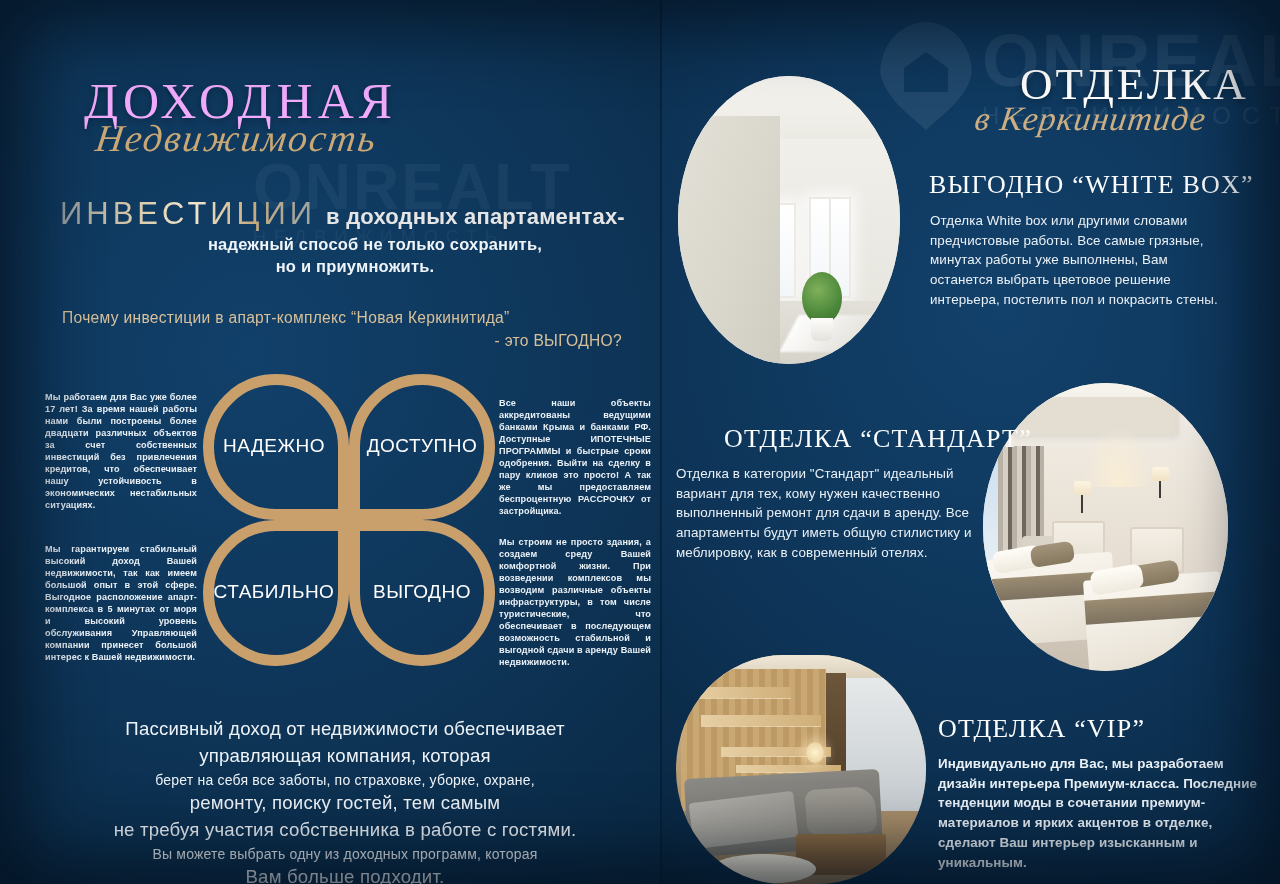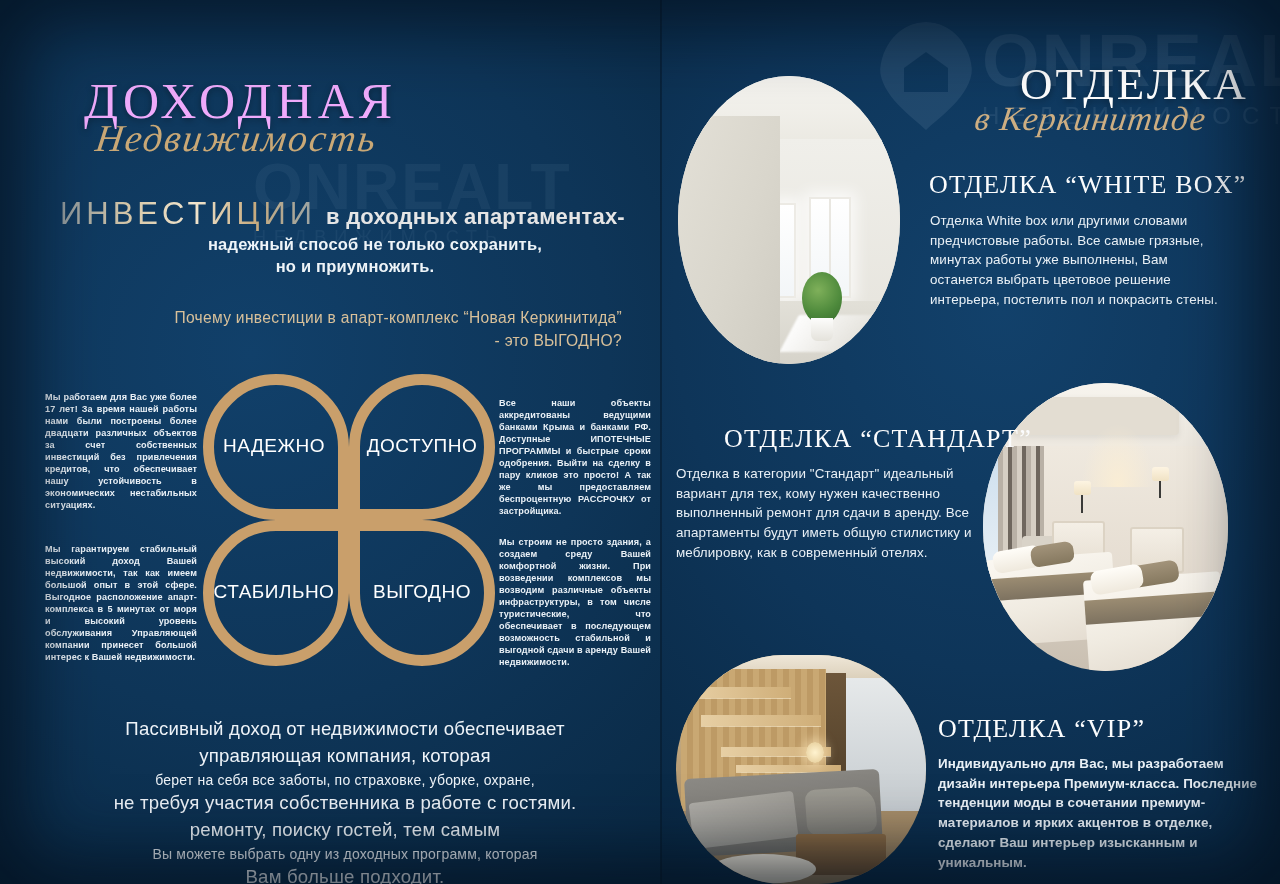--- a/index.html
+++ b/index.html
@@ -104,21 +104,21 @@
     font-size:16.5px; font-weight:700; color:#eef4f8;
     text-align:center; margin-top:3px; letter-spacing:.2px;
   }
   .inv-l2{ padding-left:70px; }
   .inv-l3{ padding-left:30px; }
 
   .why{
     position:absolute; left:62px; top:306px; width:560px;
     color:#d8c09a; font-size:15.6px; letter-spacing:.3px; line-height:1.5;
   }
-  .why .ln1{ text-align:right; }
+  .why .ln1{ text-align:left; }
   .why .ln2{ text-align:right; }
 
   
   .minitext{
     position:absolute;
     font-size:9.1px; line-height:1.32; color:#eaf1f7;
     text-align:justify; text-justify:inter-word; font-weight:700;
     letter-spacing:.1px;
   }
   .mt-tl{ left:45px;  top:391px; width:152px; }
@@ -435,41 +435,41 @@
     <div class="petal-label pl-tl">НАДЕЖНО</div>
     <div class="petal-label pl-tr">ДОСТУПНО</div>
     <div class="petal-label pl-bl">СТАБИЛЬНО</div>
     <div class="petal-label pl-br">ВЫГОДНО</div>
   </div>
 
   <div class="bottom-text">
     <div>Пассивный доход от недвижимости обеспечивает</div>
     <div>управляющая компания,  которая</div>
     <div class="bt-wide">берет на себя все заботы, по страховке, уборке, охране,</div>
+    <div>ремонту, поиску гостей, тем самым</div>
     <div>не требуя участия собственника в работе с гостями.</div>
-    <div>ремонту, поиску гостей, тем самым</div>
     <div class="bt-wide">Вы можете выбрать одну из доходных программ, которая</div>
     <div>Вам больше подходит.</div>
   </div>
 
   <div class="h-otdelka">ОТДЕЛКА</div>
   <div class="h-kerk">в Керкинитиде</div>
 
   <div class="photo ph-white">
     <div class="wb-ceil"></div>
     <div class="wb-back"></div>
     <div class="wb-win a"></div>
     <div class="wb-win b"></div>
     <div class="wb-floor"></div>
     <div class="wb-sun"></div>
     <div class="wb-plant-leaf"></div>
     <div class="wb-plant-pot"></div>
     <div class="wb-wall-left"></div>
   </div>
-  <div class="sec-title t-wb">ОТДЕЛКА  “WHITE BOX”</div>
+  <div class="sec-title t-wb">ВЫГОДНО  “WHITE BOX”</div>
   <div class="sec-body b-wb">Отделка White box или другими словами предчистовые работы. Все самые грязные, минутах работы уже выполнены, Вам останется выбрать цветовое решение интерьера, постелить пол и покрасить стены.</div>
 
   <div class="photo ph-hotel">
     <div class="ht-ceil"></div>
     <div class="ht-ceilbox"></div>
     <div class="ht-wall"></div>
     <div class="ht-glow"></div>
     <div class="ht-window"></div>
     <div class="ht-curtain"></div>
     <div class="ht-sconce s1"></div>

